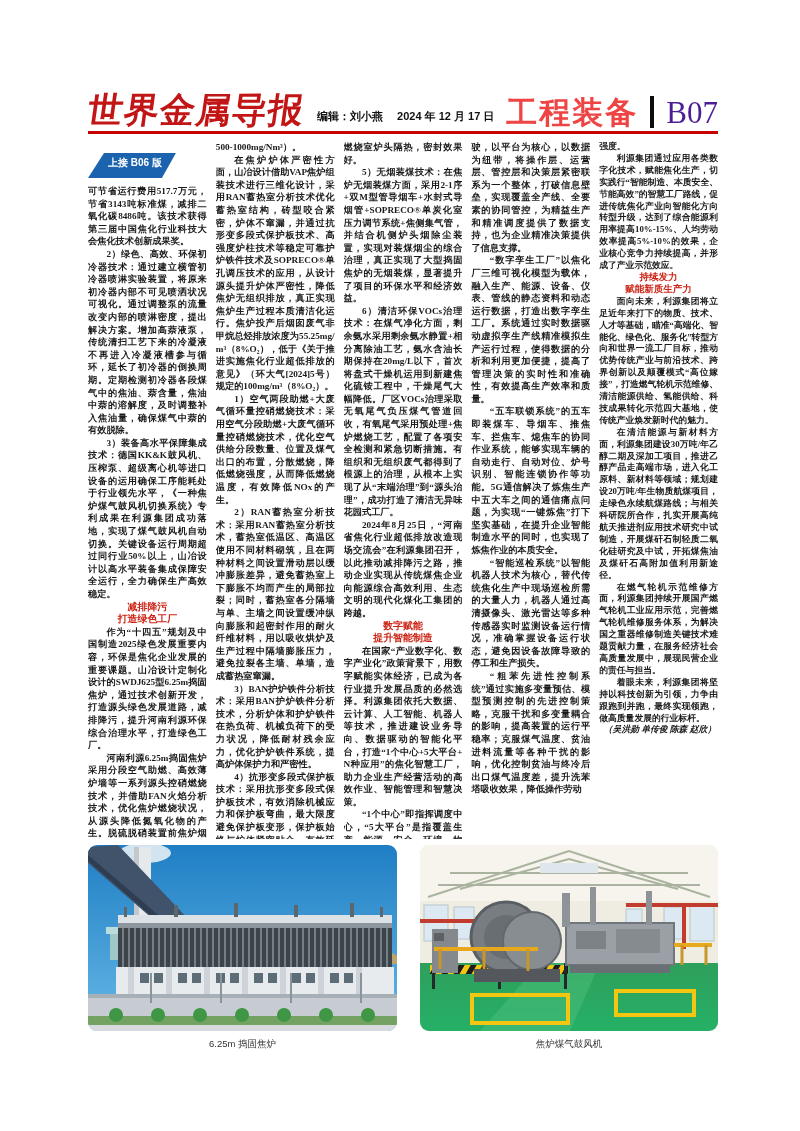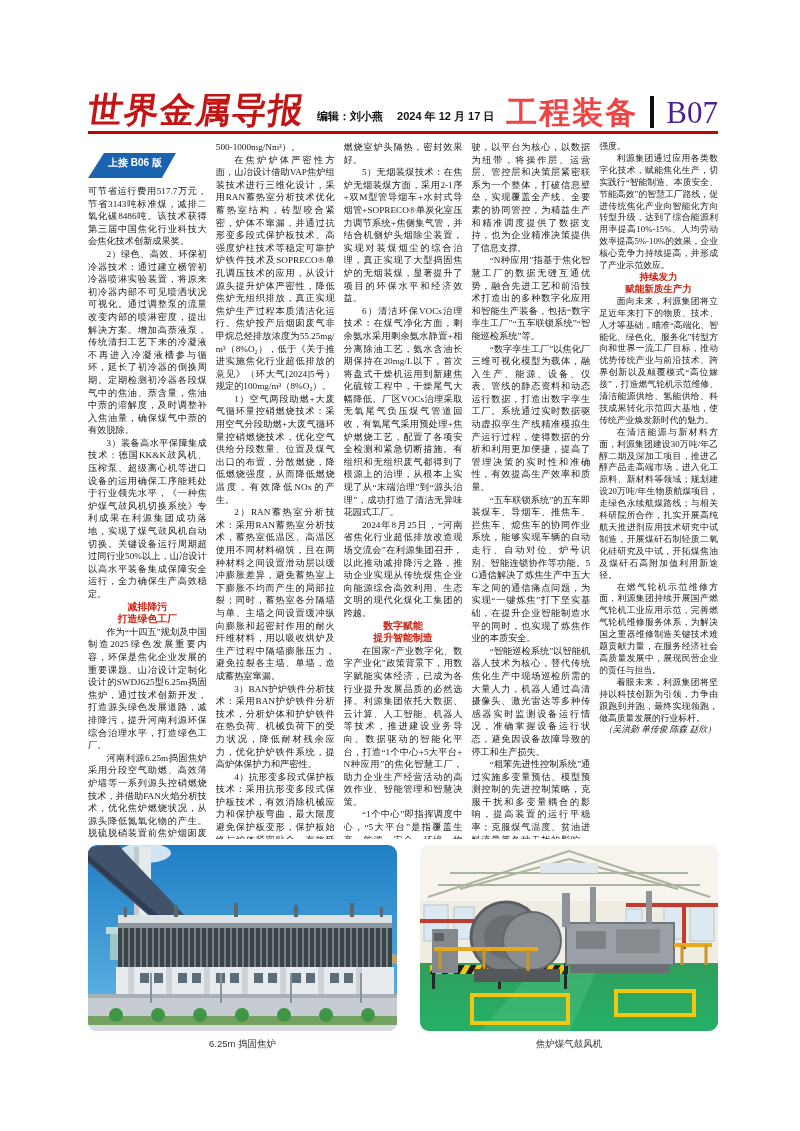--- a/index.html
+++ b/index.html
@@ -11,21 +11,21 @@
   .hdr-right{display:flex;align-items:flex-end;gap:12px;white-space:nowrap;}
   .hdr-meta{font-family:"Liberation Sans","DejaVu Sans",sans-serif;font-size:11px;font-weight:bold;color:#111;padding-bottom:4px;display:flex;gap:14px;}
   .section-title{font-family:"Liberation Sans","DejaVu Sans",sans-serif;font-size:31px;line-height:1;font-weight:900;color:#ef4444;letter-spacing:2px;}
   .hdr-divider{width:4px;height:32px;background:#0d0d0d;}
   .page-no{font-size:31px;line-height:1;font-weight:normal;color:#4c1d95;}
   .red-rule{position:absolute;left:88px;right:82px;top:131px;height:3px;background:#c40000;}
   
   .cols{position:absolute;left:88px;top:141px;width:630px;height:698px;display:flex;gap:9px;}
   .col{flex:1 1 0;overflow:hidden;font-size:9.2px;line-height:12.6px;text-align:justify;word-break:break-all;}
   .col:nth-child(5){font-size:8.8px;line-height:11.9px;}
-  .seg{margin:0;}
+  .seg{margin:0;font-weight:bold;}
   .seg-para{text-indent:2em;}
   .seg-cont{text-indent:0;}
   .seg-head{color:#cc2415;font-weight:bold;text-align:center;text-indent:0;font-size:1.08em;}
   .seg-byline{text-align:right;font-style:italic;padding-right:2px;}
   .seg-box{background:#1b63ae;color:#fff;font-family:"Liberation Sans","DejaVu Sans",sans-serif;
            font-weight:bold;font-size:10px;line-height:1;padding:5px 14px 10px 20px;width:max-content;max-width:100%;
            margin:12px 0 7px 0;clip-path:polygon(16px 0,100% 0,calc(100% - 14px) 100%,0 100%);position:relative;}
   
   .photos{position:absolute;left:88px;top:845px;width:748px;display:flex;gap:23px;background:#fff;}
   .photo{display:flex;flex-direction:column;}
@@ -75,21 +75,20 @@
         <p class="seg seg-para">5）无烟装煤技术：在焦炉无烟装煤方面，采用2-1序+双M型管导烟车+水封式导烟管+SOPRECO®单炭化室压力调节系统+焦侧集气管，并结合机侧炉头烟除尘装置，实现对装煤烟尘的综合治理，真正实现了大型捣固焦炉的无烟装煤，显著提升了项目的环保水平和经济效益。</p>
         <p class="seg seg-para">6）清洁环保VOCs治理技术：在煤气净化方面，剩余氨水采用剩余氨水静置+相分离除油工艺，氨水含油长期保持在20mg/L以下，首次将盘式干燥机运用到新建焦化硫铵工程中，干燥尾气大幅降低。厂区VOCs治理采取无氧尾气负压煤气管道回收，有氧尾气采用预处理+焦炉燃烧工艺，配置了各项安全检测和紧急切断措施。有组织和无组织废气都得到了根源上的治理，从根本上实现了从“末端治理”到“源头治理”，成功打造了清洁无异味花园式工厂。</p>
         <p class="seg seg-para">2024年8月25日，“河南省焦化行业超低排放改造现场交流会”在利源集团召开，以此推动减排降污之路，推动企业实现从传统煤焦企业向能源综合高效利用、生态文明的现代化煤化工集团的跨越。</p>
         <p class="seg seg-head">数字赋能</p>
         <p class="seg seg-head">提升智能制造</p>
         <p class="seg seg-para">在国家“产业数字化、数字产业化”政策背景下，用数字赋能实体经济，已成为各行业提升发展品质的必然选择。利源集团依托大数据、云计算、人工智能、机器人等技术，推进建设业务导向、数据驱动的智能化平台，打造“1个中心+5大平台+N种应用”的焦化智慧工厂，助力企业生产经营活动的高效作业、智能管理和智慧决策。</p>
         <p class="seg seg-para">“1个中心”即指挥调度中心，“5大平台”是指覆盖生产、能源、安全、环境、物流五大要素的智慧管控平台，它们共同组成了焦化工厂的智慧大脑。指挥调度中心作为汇聚全厂运行信息的智慧生产驾</p>
       </div>
       <div class="col">
         <p class="seg seg-cont">驶，以平台为核心，以数据为纽带，将操作层、运营层、管控层和决策层紧密联系为一个整体，打破信息壁垒，实现覆盖全产线、全要素的协同管控，为精益生产和精准调度提供了数据支持，也为企业精准决策提供了信息支撑。</p>
-        <p class="seg seg-para">“N种应用”指基于焦化智慧工厂的数据无缝互通优势，融合先进工艺和前沿技术打造出的多种数字化应用和智能生产装备，包括“数字孪生工厂”“五车联锁系统”“智能巡检系统”等。</p>
         <p class="seg seg-para">“数字孪生工厂”以焦化厂三维可视化模型为载体，融入生产、能源、设备、仪表、管线的静态资料和动态运行数据，打造出数字孪生工厂。系统通过实时数据驱动虚拟孪生产线精准模拟生产运行过程，使得数据的分析和利用更加便捷，提高了管理决策的实时性和准确性，有效提高生产效率和质量。</p>
         <p class="seg seg-para">“五车联锁系统”的五车即装煤车、导烟车、推焦车、拦焦车、熄焦车的协同作业系统，能够实现车辆的自动走行、自动对位、炉号识别、智能连锁协作等功能。5G通信解决了炼焦生产中五大车之间的通信痛点问题，为实现“一键炼焦”打下坚实基础，在提升企业智能制造水平的同时，也实现了炼焦作业的本质安全。</p>
         <p class="seg seg-para">“智能巡检系统”以智能机器人技术为核心，替代传统焦化生产中现场巡检所需的大量人力，机器人通过高清摄像头、激光雷达等多种传感器实时监测设备运行情况，准确掌握设备运行状态，避免因设备故障导致的停工和生产损失。</p>
         <p class="seg seg-para">“粗苯先进性控制系统”通过实施多变量预估、模型预测控制的先进控制策略，克服干扰和多变量耦合的影响，提高装置的运行平稳率；克服煤气温度、贫油进料流量等各种干扰的影响，优化控制贫油与终冷后出口煤气温度差，提升洗苯塔吸收效果，降低操作劳动</p>
       </div>
       <div class="col">
         <p class="seg seg-cont">强度。</p>
         <p class="seg seg-para">利源集团通过应用各类数字化技术，赋能焦化生产，切实践行“智能制造、本质安全、节能高效”的智慧工厂路线，促进传统焦化产业向智能化方向转型升级，达到了综合能源利用率提高10%-15%、人均劳动效率提高5%-10%的效果，企业核心竞争力持续提高，并形成了产业示范效应。</p>
         <p class="seg seg-head">持续发力</p>
         <p class="seg seg-head">赋能新质生产力</p>

